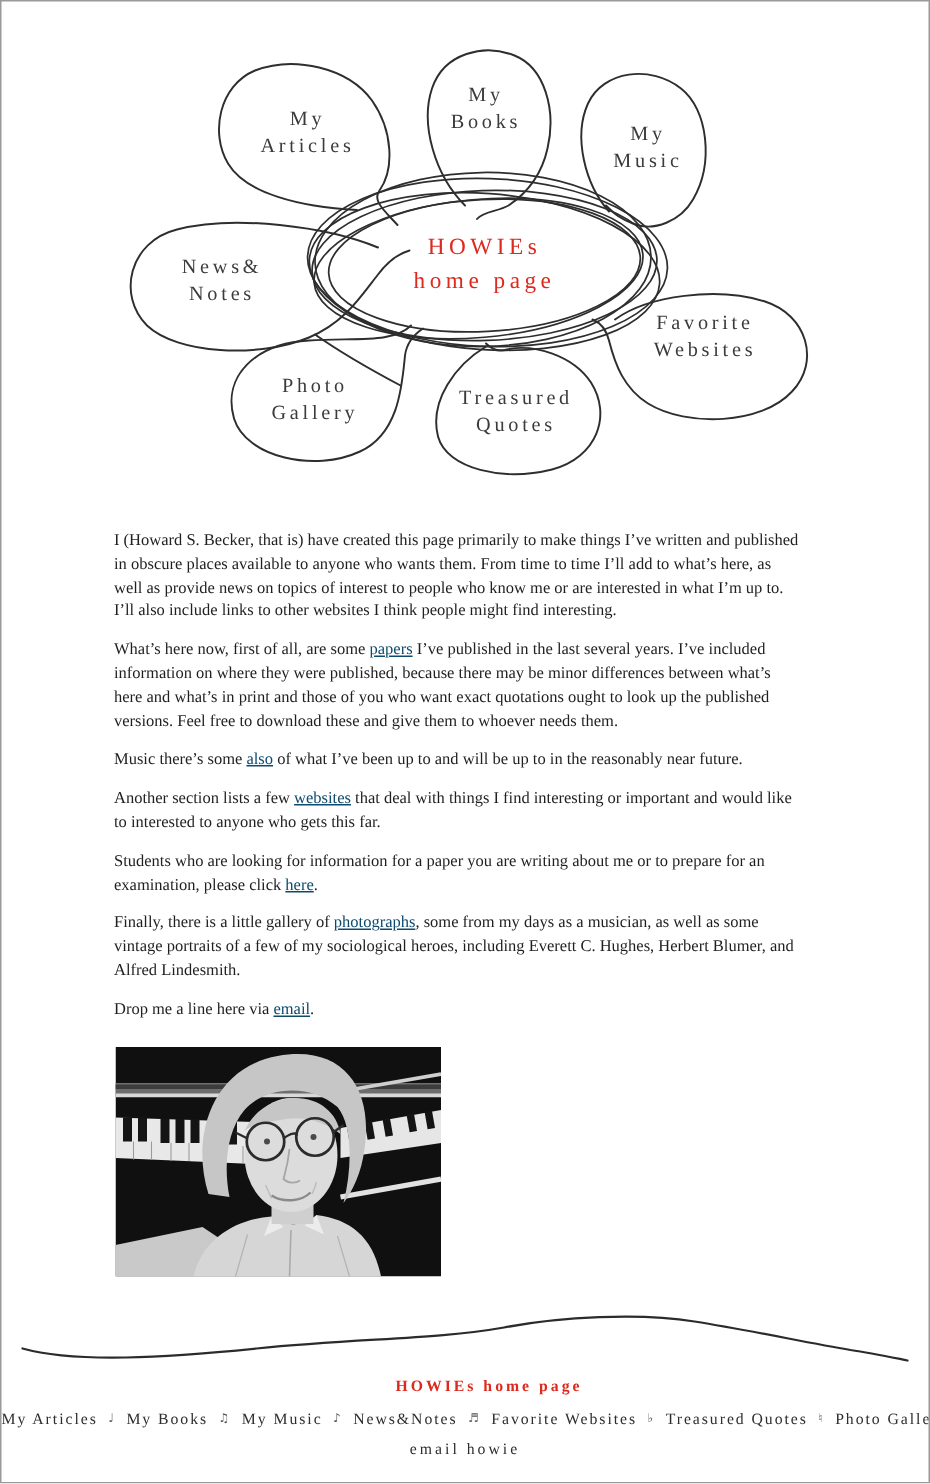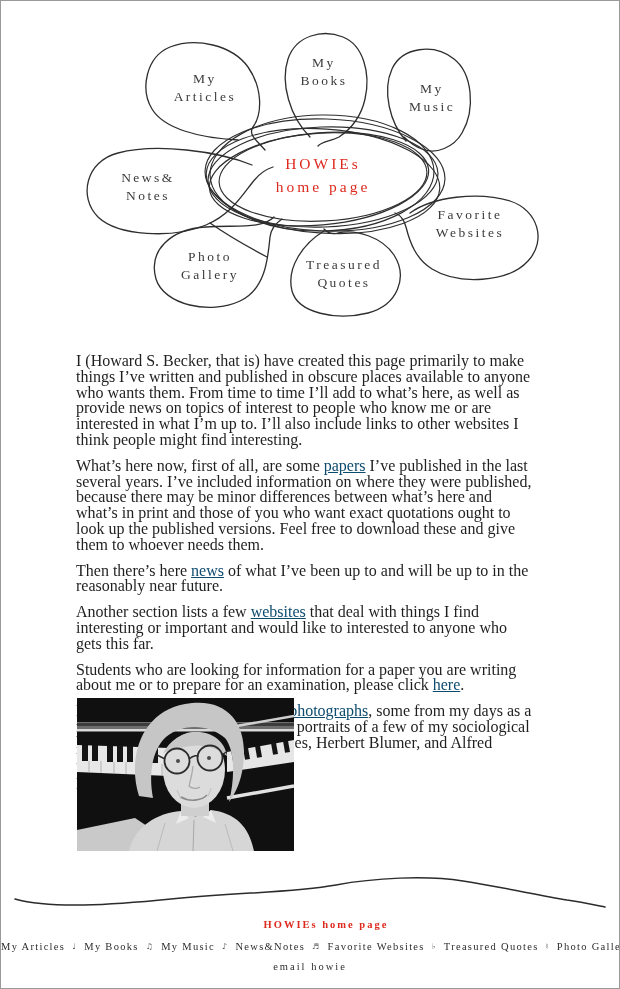--- a/index.html
+++ b/index.html
@@ -16,21 +16,21 @@
   .flower-wrap{position:absolute;left:59px;top:16px;width:500px;height:332px;}
   .flower-wrap svg{display:block;}
   .petal-path{fill:none;stroke:#2e2e2e;stroke-width:1.3;stroke-linecap:round;}
   .scribble{fill:none;stroke:#2e2e2e;stroke-width:1.15;}
   .petal-text{font-family:"Liberation Serif","DejaVu Serif",serif;font-size:13.5px;
     letter-spacing:2.5px;fill:#3b3b3b;text-anchor:middle;cursor:pointer;}
   .center-text{font-family:"Liberation Serif","DejaVu Serif",serif;font-size:15.5px;
     letter-spacing:3px;fill:#dd2a1e;text-anchor:middle;}
   
   .content{position:absolute;left:75px;top:352px;width:470px;}
-  .content p{margin:0 12px 10px 0;font-size:16px;line-height:15.8px;}
+  .content p{margin:0 12px 10px 0;font-size:11px;line-height:15.8px;}
   a.red-link{color:#0c4a6e;text-decoration:underline;cursor:pointer;}
   
   .photo{position:absolute;left:76px;top:697px;width:217px;height:153px;}
   .photo svg{display:block;}
   
   .wave-wrap{position:absolute;left:0;top:868px;width:620px;height:46px;}
   .wave-path{fill:none;stroke:#2b2b2b;stroke-width:1.5;stroke-linecap:round;}
   .footer-title{position:absolute;left:0;top:918px;width:100%;text-align:center;
     font-size:10.5px;letter-spacing:2px;color:#dd2a1e;font-weight:bold;cursor:pointer;padding-left:16px;}
   .footer-nav{position:absolute;left:0;top:940px;width:100%;text-align:center;
@@ -99,21 +99,21 @@
       <g>
         <text class="center-text" x="263" y="152">HOWIEs</text>
         <text class="center-text" x="263" y="175">home page</text>
       </g>
     </svg>
   </div>
 
   <div class="content" id="paragraphs">
       <p><span>I (Howard S. Becker, that is) have created this page primarily to make things I’ve written and published in obscure places available to anyone who wants them. From time to time I’ll add to what’s here, as well as provide news on topics of interest to people who know me or are interested in what I’m up to. I’ll also include links to other websites I think people might find interesting.</span></p>
       <p><span>What’s here now, first of all, are some </span><a class="red-link">papers</a><span> I’ve published in the last several years. I’ve included information on where they were published, because there may be minor differences between what’s here and what’s in print and those of you who want exact quotations ought to look up the published versions. Feel free to download these and give them to whoever needs them.</span></p>
-      <p><span>Then there’s here </span><a class="red-link">news</a><span> of what I’ve been up to and will be up to in the reasonably near future.</span></p>
+      <p><span>Music there’s some </span><a class="red-link">also</a><span> of what I’ve been up to and will be up to in the reasonably near future.</span></p>
       <p><span>Another section lists a few </span><a class="red-link">websites</a><span> that deal with things I find interesting or important and would like to interested to anyone who gets this far.</span></p>
       <p><span>Students who are looking for information for a paper you are writing about me or to prepare for an examination, please click </span><a class="red-link">here</a><span>.</span></p>
       <p><span>Finally, there is a little gallery of </span><a class="red-link">photographs</a><span>, some from my days as a musician, as well as some vintage portraits of a few of my sociological heroes, including Everett C. Hughes, Herbert Blumer, and Alfred Lindesmith.</span></p>
       <p><span>Drop me a line here via </span><a class="red-link">email</a><span>.</span></p>
     </div>
 
   <div class="photo" role="img">
     <svg width="217" height="153" viewBox="0 0 217 153" xmlns="http://www.w3.org/2000/svg">
       <rect x="0" y="0" width="217" height="153" fill="#101010"></rect>
 

